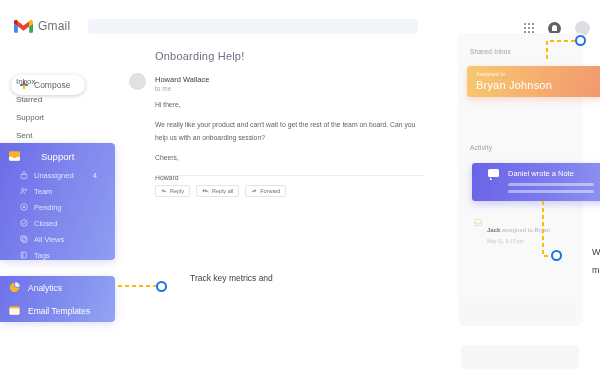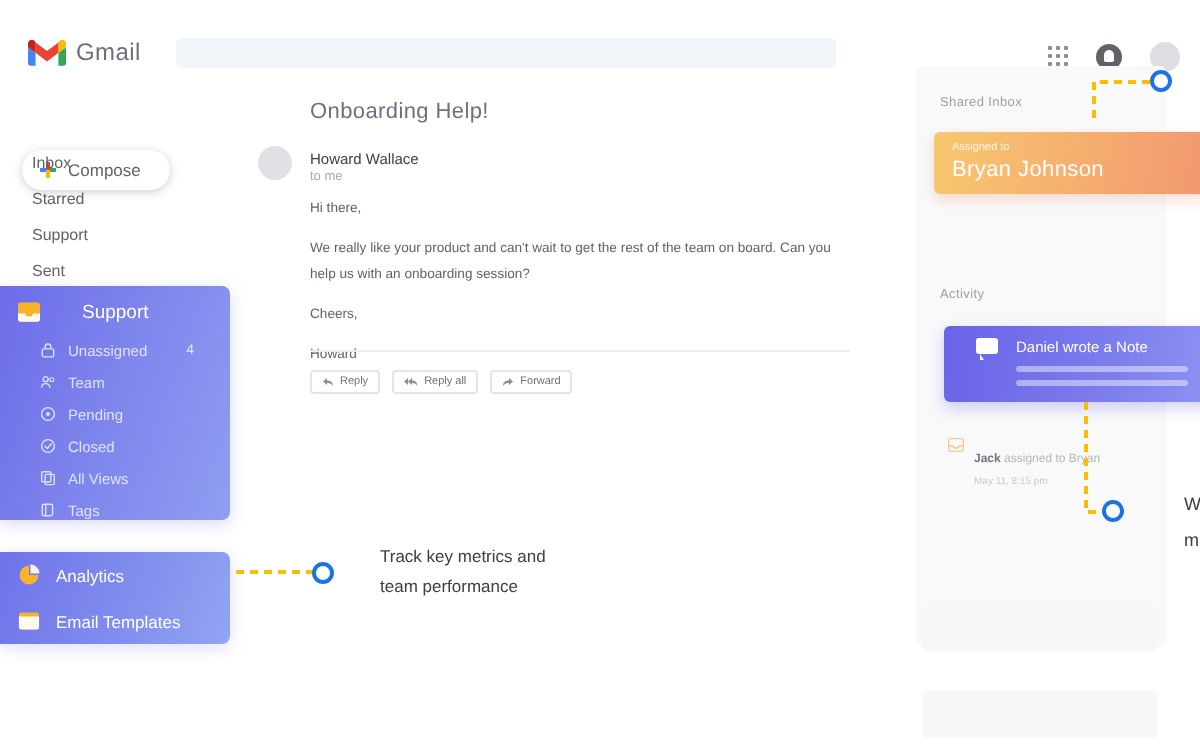--- a/index.html
+++ b/index.html
@@ -298,21 +298,20 @@
     <path d="M2 0 L2 55 L22 55" fill="none" stroke="#fbbc04" stroke-width="2" stroke-dasharray="4 3"></path>
   </svg>
   <div class="ring" style="left:551px; top:250px;"></div>
 
   <svg style="position:absolute;left:118px;top:284px;width:45px;height:4px" viewBox="0 0 45 4">
     <path d="M0 2 L42 2" fill="none" stroke="#fbbc04" stroke-width="2" stroke-dasharray="4 3"></path>
   </svg>
   <div class="ring" style="left:156px; top:281px;"></div>
   <div class="ann-text" style="left:190px; top:271px;">
     <div>Track key metrics and</div>
-    <div>team performance</div>
   </div>
 
   <div class="clip-text">
     <div>W</div>
     <div>m</div>
   </div>
 
 </div>
 
 </body></html>

